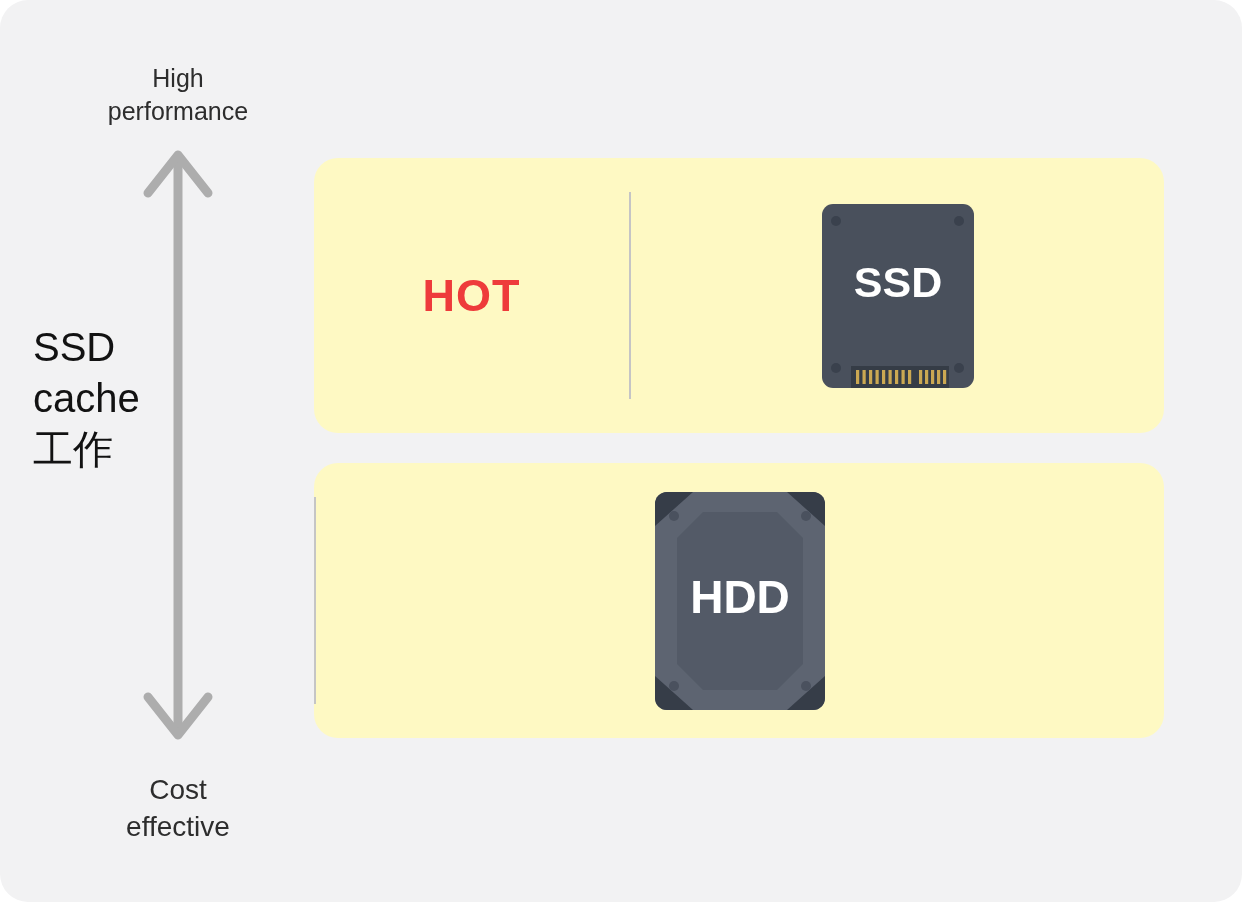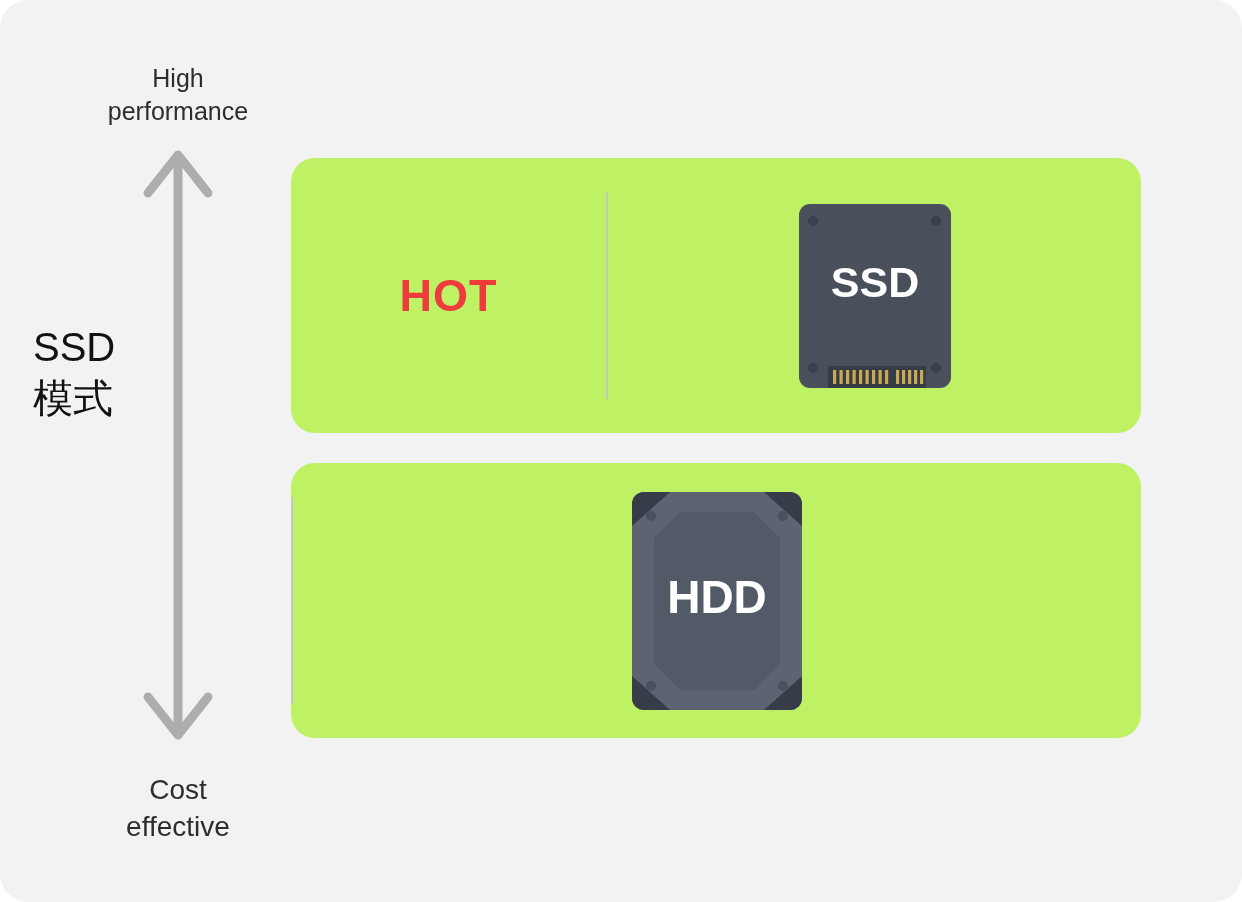--- a/index.html
+++ b/index.html
@@ -24,22 +24,22 @@
   .arrow-wrap{position:absolute;left:118px;top:145px;width:120px;height:600px;}
   
   .main-title{
     position:absolute;left:33px;top:322px;
     color:#121212;
     font-size:40px;line-height:51px;
     font-weight:500;
   }
   
   .card{
-    position:absolute;left:291px;width:850px;height:275px;
-    background:#bef264;border-radius:24px;
+    position:absolute;left:314px;width:850px;height:275px;
+    background:#fef9c3;border-radius:24px;
     display:flex;align-items:stretch;
   }
   .card.hot{top:158px;}
   .card.cold{top:463px;}
   .card-left{
     width:315px;display:flex;align-items:center;justify-content:center;
   }
   .card-divider{
     width:2px;height:207px;background:#C5C5C5;align-self:center;
   }
@@ -72,21 +72,22 @@
         <polyline points="30,48 60,10 90,48"></polyline>
         <polyline points="30,552 60,590 90,552"></polyline>
       </g>
     </svg>
   </div>
 
   <div class="axis-label bottom">Cost effective</div>
 
   <div class="main-title">
     <div>SSD</div>
-    <div>模式</div>
+    <div>cache</div>
+    <div>工作</div>
   </div>
 
   <div class="card hot">
     <div class="card-left">
       <span class="row-label hot">HOT</span>
     </div>
     <div class="card-divider"></div>
     <div class="card-right">
       <svg class="device-svg" width="152" height="184" viewBox="0 0 152 184">
         <rect x="0" y="0" width="152" height="184" rx="11" fill="#49505C"></rect>

